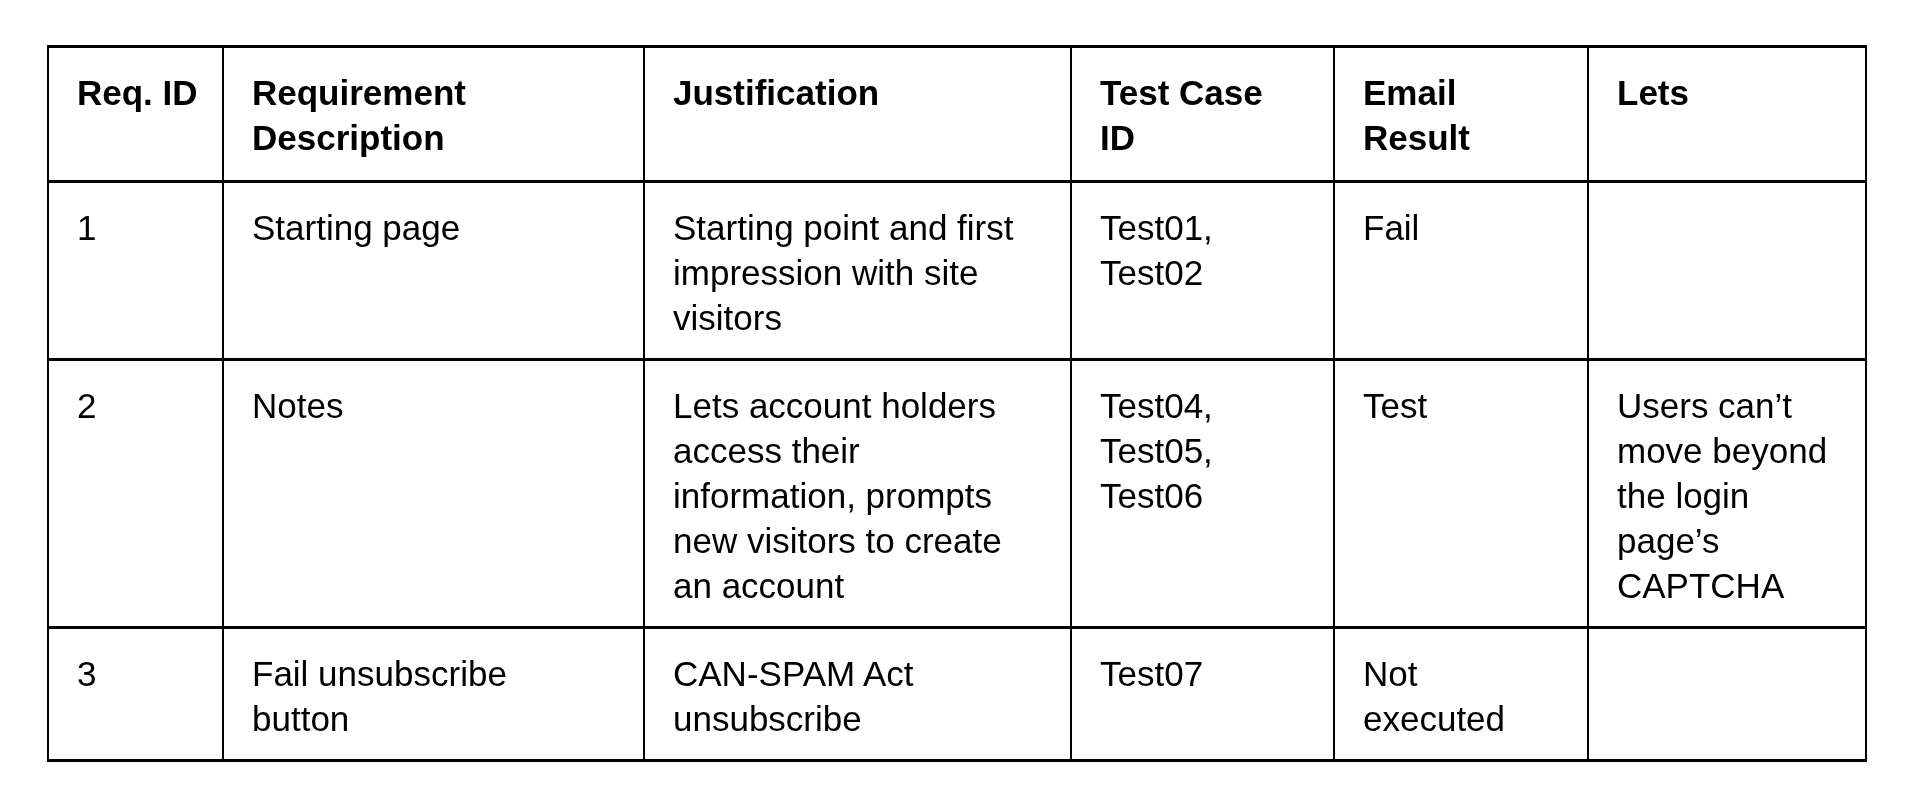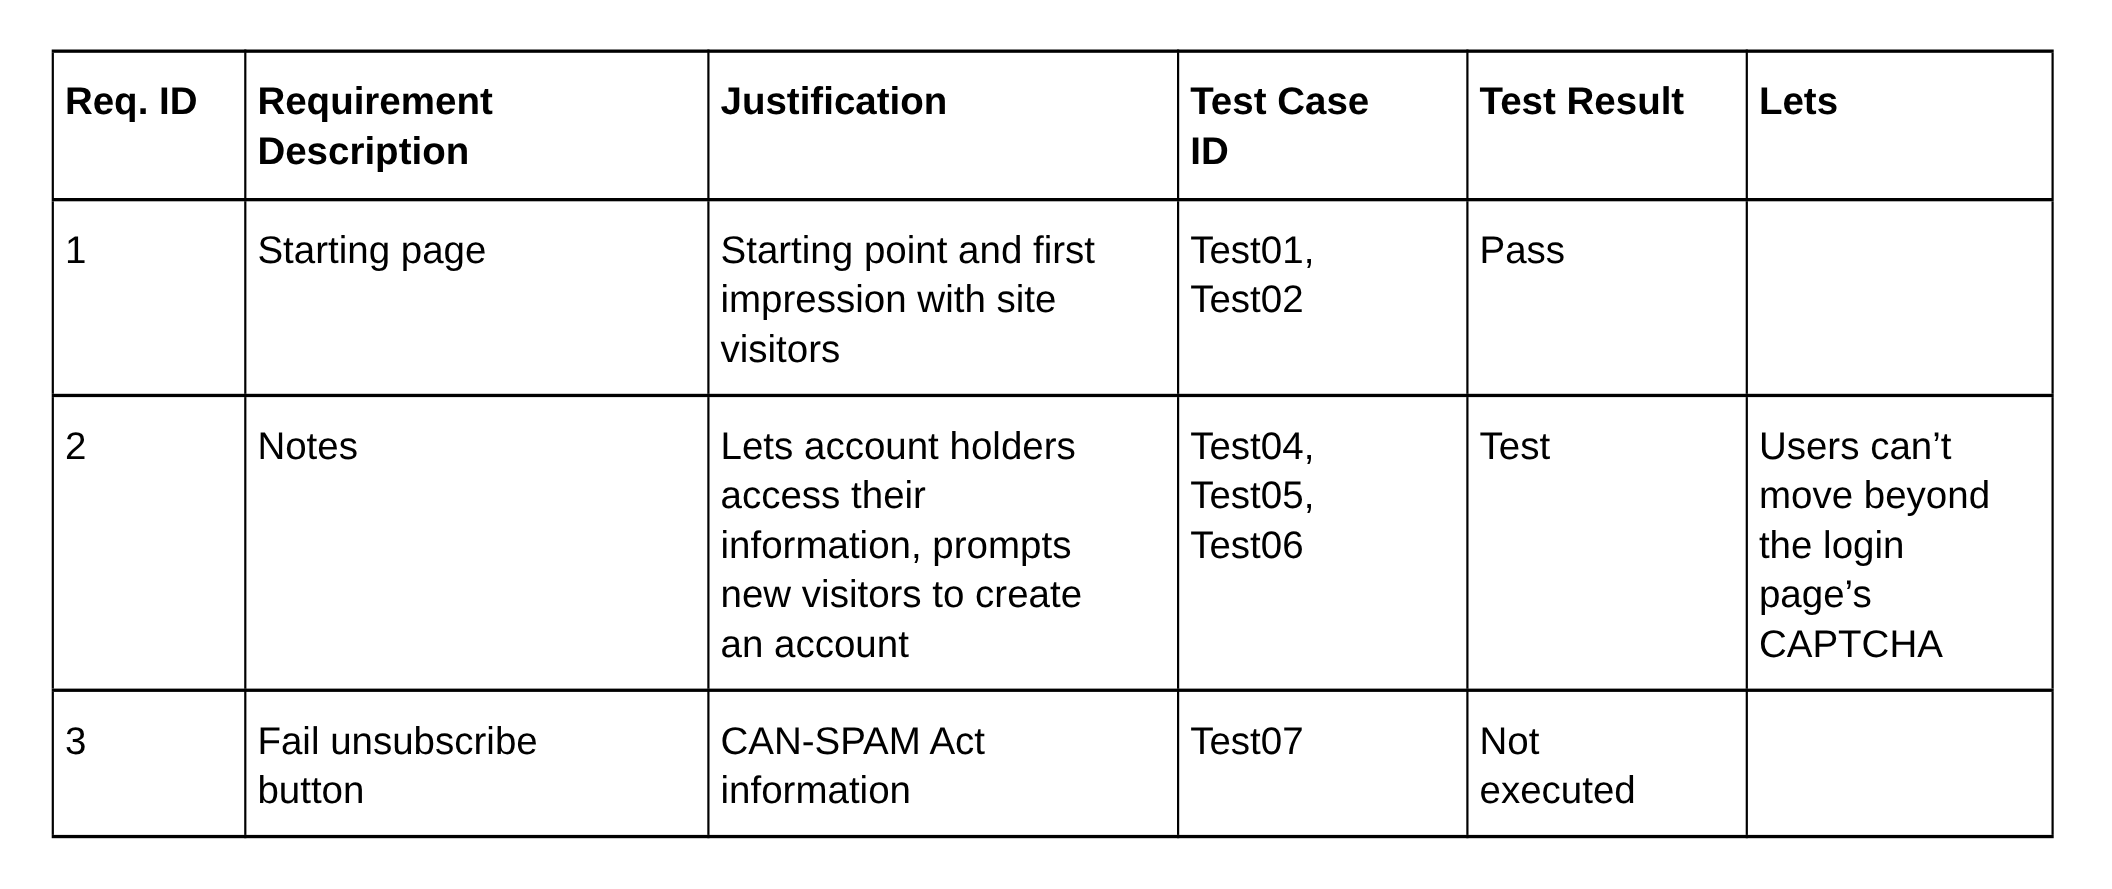--- a/index.html
+++ b/index.html
@@ -30,21 +30,21 @@
   }
   table.req-table tr {
     border-top: 3px solid #000;
     border-bottom: 3px solid #000;
   }
   table.req-table th,
   table.req-table td {
     border: 2px solid #000;
     vertical-align: top;
     text-align: left;
-    padding: 22px 20px 18px 10px;
+    padding: 22px 20px 18px 28px;
     font-size: 35px;
     line-height: 45px;
     white-space: pre-line;
     overflow: hidden;
     font-weight: normal;
   }
   table.req-table th {
     font-weight: bold;
   }
   tr.header-row  { height: 135px; }
@@ -66,32 +66,32 @@
       <col style="width:278px">
     </colgroup>
     <tbody>
       <tr class="header-row">
         <th>Req. ID</th>
         <th>Requirement
 Description</th>
         <th>Justification</th>
         <th>Test Case
 ID</th>
-        <th>Test Result</th>
+        <th>Email Result</th>
         <th>Lets</th>
       </tr>
       <tr class="row-1">
         <td>1</td>
         <td>Starting page</td>
         <td>Starting point and first
 impression with site
 visitors</td>
         <td>Test01,
 Test02</td>
-        <td>Pass</td>
+        <td>Fail</td>
         <td></td>
       </tr>
       <tr class="row-2">
         <td>2</td>
         <td>Notes</td>
         <td>Lets account holders
 access their
 information, prompts
 new visitors to create
 an account</td>
@@ -103,21 +103,21 @@
 move beyond
 the login
 page’s
 CAPTCHA</td>
       </tr>
       <tr class="row-3">
         <td>3</td>
         <td>Fail unsubscribe
 button</td>
         <td>CAN-SPAM Act
-information</td>
+unsubscribe</td>
         <td>Test07</td>
         <td>Not
 executed</td>
         <td></td>
       </tr>
     </tbody>
   </table>
 </div>
 
 </body></html>

